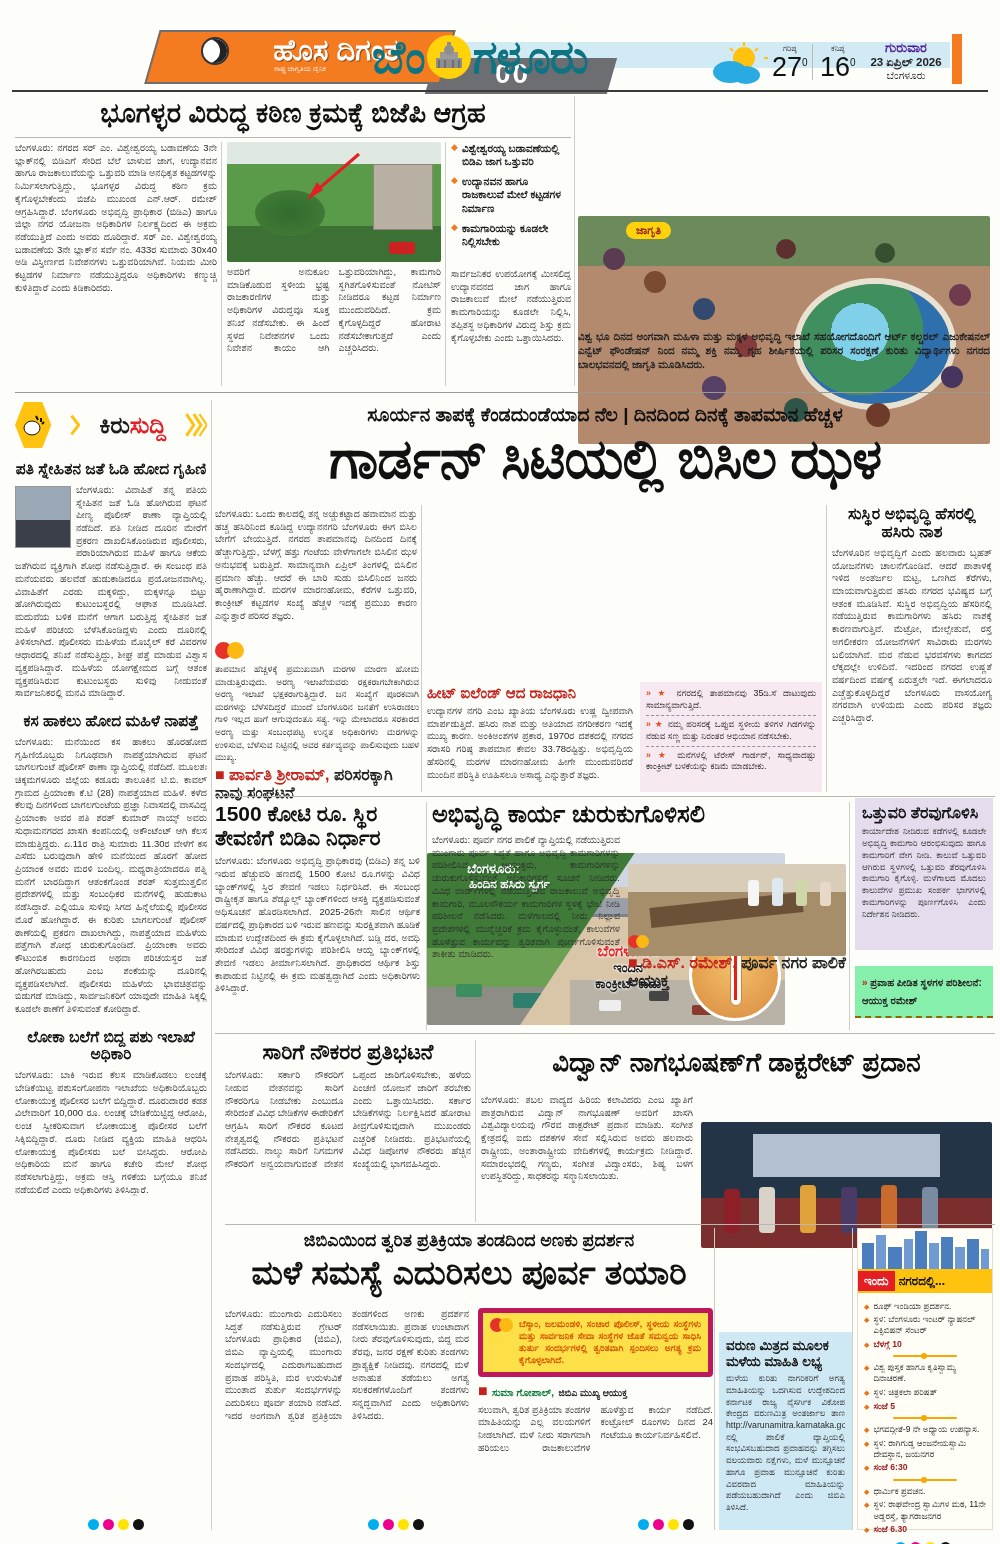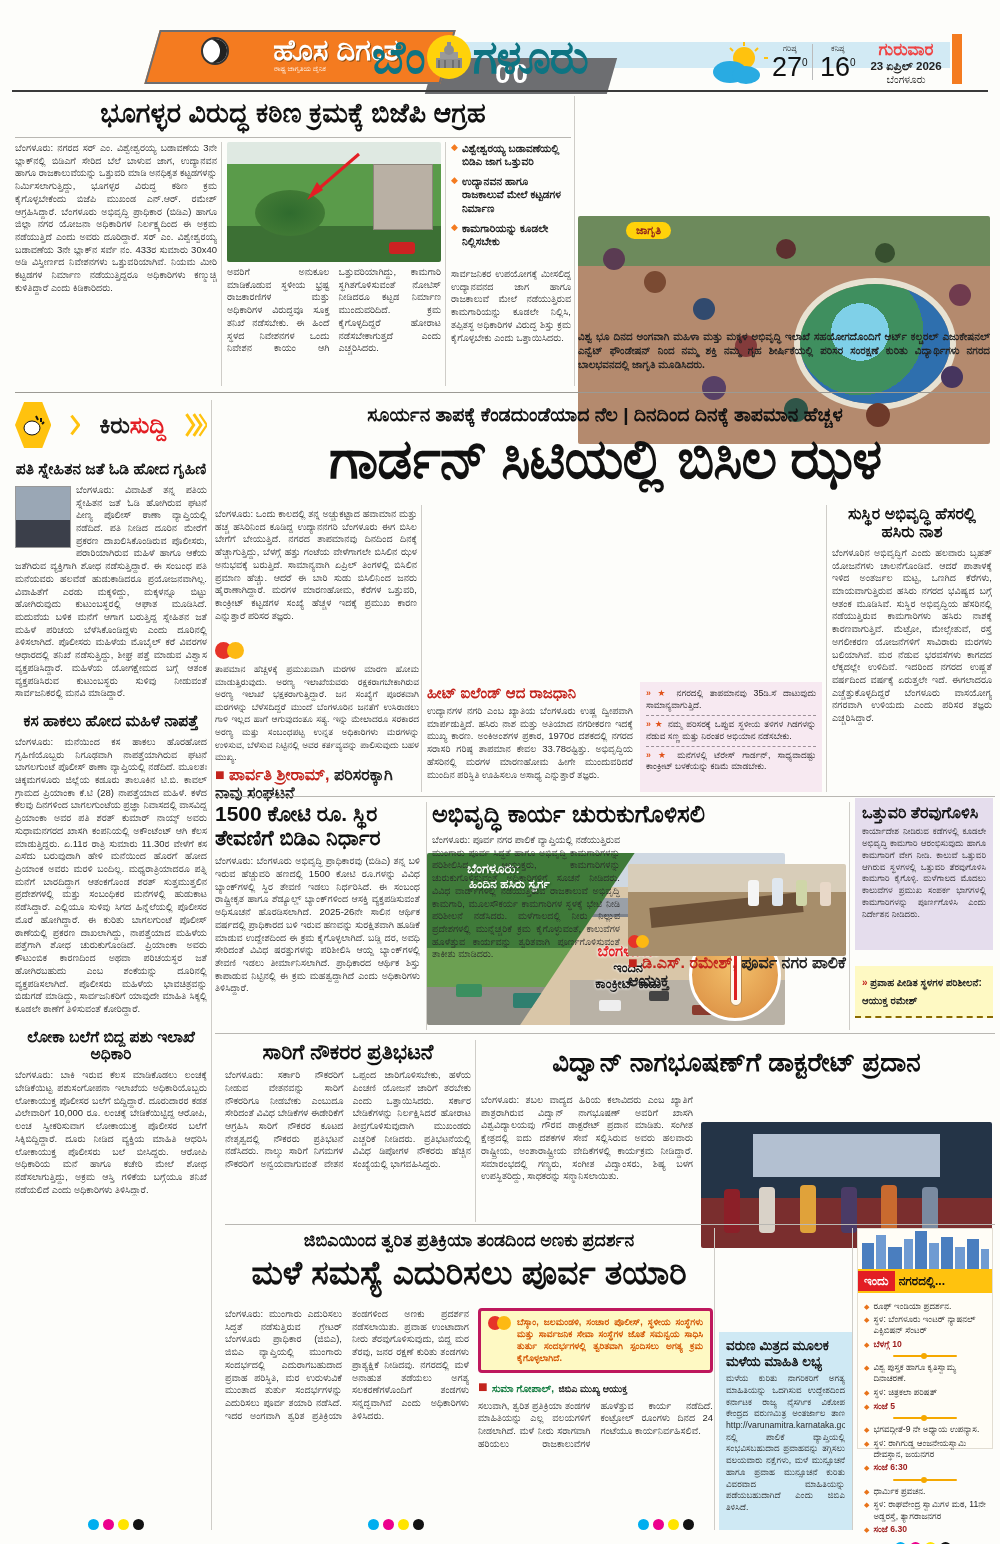--- a/index.html
+++ b/index.html
@@ -91,21 +91,21 @@
   <div class="ab" style="left:772px;top:44px;text-align:center;">
     <div class="wlab">ಗರಿಷ್ಠ</div>
     <div class="wtemp"><span>27</span><sup>0</sup></div>
   </div>
   <div class="ab" style="left:812px;top:44px;width:1px;height:36px;background:#bbb;"></div>
   <div class="ab" style="left:820px;top:44px;text-align:center;">
     <div class="wlab">ಕನಿಷ್ಠ</div>
     <div class="wtemp"><span>16</span><sup>0</sup></div>
   </div>
   <div class="ab ctr" style="left:862px;top:40px;width:88px;">
-    <div style="color:#ef4444;font-weight:bold;font-size:17px;">ಗುರುವಾರ</div>
+    <div style="color:#4c1d95;font-weight:bold;font-size:13px;">ಗುರುವಾರ</div>
     <div style="font-size:11.5px;font-weight:bold;color:#222;">23 ಏಪ್ರಿಲ್ 2026</div>
     <div style="font-size:10.5px;color:#222;">ಬೆಂಗಳೂರು</div>
   </div>
   <div class="ab" style="left:952px;top:34px;width:10px;height:50px;background:#f47b20;"></div>
   <div class="ab" style="left:12px;top:90px;width:976px;height:2px;background:#3a3a3a;"></div>
 
   <div class="ab hl ctr" style="left:15px;top:98px;width:556px;font-size:27px;">ಭೂಗಳ್ಳರ ವಿರುದ್ಧ ಕಠಿಣ ಕ್ರಮಕ್ಕೆ ಬಿಜೆಪಿ ಆಗ್ರಹ</div>
   <div class="hline" style="left:15px;top:137px;width:556px;"></div>
   <div class="ab bd" style="left:15px;top:142px;width:202px;height:244px;">ಬೆಂಗಳೂರು: ನಗರದ ಸರ್ ಎಂ. ವಿಶ್ವೇಶ್ವರಯ್ಯ ಬಡಾವಣೆಯ 3ನೇ ಬ್ಲಾಕ್‌ನಲ್ಲಿ ಬಿಡಿಎಗೆ ಸೇರಿದ ಬೆಲೆ ಬಾಳುವ ಜಾಗ, ಉದ್ಯಾನವನ ಹಾಗೂ ರಾಜಕಾಲುವೆಯನ್ನು ಒತ್ತುವರಿ ಮಾಡಿ ಅನಧಿಕೃತ ಕಟ್ಟಡಗಳನ್ನು ನಿರ್ಮಿಸಲಾಗುತ್ತಿದ್ದು, ಭೂಗಳ್ಳರ ವಿರುದ್ಧ ಕಠಿಣ ಕ್ರಮ ಕೈಗೊಳ್ಳಬೇಕೆಂದು ಬಿಜೆಪಿ ಮುಖಂಡ ಎನ್.ಆರ್. ರಮೇಶ್ ಆಗ್ರಹಿಸಿದ್ದಾರೆ. ಬೆಂಗಳೂರು ಅಭಿವೃದ್ಧಿ ಪ್ರಾಧಿಕಾರ (ಬಿಡಿಎ) ಹಾಗೂ ಜಿಲ್ಲಾ ನಗರ ಯೋಜನಾ ಅಧಿಕಾರಿಗಳ ನಿರ್ಲಕ್ಷ್ಯದಿಂದ ಈ ಅಕ್ರಮ ನಡೆಯುತ್ತಿದೆ ಎಂದು ಅವರು ದೂರಿದ್ದಾರೆ. ಸರ್ ಎಂ. ವಿಶ್ವೇಶ್ವರಯ್ಯ ಬಡಾವಣೆಯ 3ನೇ ಬ್ಲಾಕ್‌ನ ಸರ್ವೆ ನಂ. 433ರ ಸುಮಾರು 30x40 ಅಡಿ ವಿಸ್ತೀರ್ಣದ ನಿವೇಶನಗಳು ಒತ್ತುವರಿಯಾಗಿವೆ. ನಿಯಮ ಮೀರಿ ಕಟ್ಟಡಗಳ ನಿರ್ಮಾಣ ನಡೆಯುತ್ತಿದ್ದರೂ ಅಧಿಕಾರಿಗಳು ಕಣ್ಮುಚ್ಚಿ ಕುಳಿತಿದ್ದಾರೆ ಎಂದು ಕಿಡಿಕಾರಿದರು.</div>
   <div class="vline" style="left:221px;top:142px;height:244px;"></div>
@@ -261,21 +261,21 @@
     <div class="ab" style="left:196px;top:134px;width:218px;">
       <span><span class="qc red" style="width:13px;height:13px;"></span><span class="qc yel" style="width:13px;height:13px;"></span></span>
       <div style="margin-top:2px;"><span class="qsq">■ </span><span class="qname">ಡಿ.ಎಸ್. ರಮೇಶ್,</span> <span class="qrole">ಪೂರ್ವ ನಗರ ಪಾಲಿಕೆ ಆಯುಕ್ತ</span></div>
     </div>
   </div>
   <div class="vline" style="left:849px;top:802px;height:228px;"></div>
   <div class="ab" style="left:855px;top:798px;width:138px;background:#e5dded;padding:6px 7px;box-sizing:border-box;">
     <div class="hl" style="font-size:16px;margin-bottom:4px;">ಒತ್ತುವರಿ ತೆರವುಗೊಳಿಸಿ</div>
     <div class="bd-sm" style="height:118px;">ಕಾರ್ಯಾದೇಶ ನೀಡಿರುವ ಕಡೆಗಳಲ್ಲಿ ಕೂಡಲೇ ಅಭಿವೃದ್ಧಿ ಕಾಮಗಾರಿ ಆರಂಭಿಸುವುದು ಹಾಗೂ ಕಾಮಗಾರಿಗೆ ವೇಗ ನೀಡಿ. ಕಾಲುವೆ ಒತ್ತುವರಿ ಆಗಿರುವ ಸ್ಥಳಗಳಲ್ಲಿ ಒತ್ತುವರಿ ತೆರವುಗೊಳಿಸಿ ಕಾಮಗಾರಿ ಕೈಗೊಳ್ಳಿ. ಮಳೆಗಾಲದ ಮೊದಲು ಕಾಲುವೆಗಳ ಪ್ರಮುಖ ಸಂಪರ್ಕ ಭಾಗಗಳಲ್ಲಿ ಕಾಮಗಾರಿಗಳನ್ನು ಪೂರ್ಣಗೊಳಿಸಿ ಎಂದು ನಿರ್ದೇಶನ ನೀಡಿದರು.</div>
   </div>
-  <div class="ab" style="left:855px;top:966px;width:138px;background:#fef9c3;padding:6px 7px 8px;box-sizing:border-box;border-bottom:2px dashed #8a6a00;">
+  <div class="ab" style="left:855px;top:966px;width:138px;background:#86efac;padding:6px 7px 8px;box-sizing:border-box;border-bottom:2px dashed #8a6a00;">
     <span class="rednote"><span style="color:#c2231c;">» </span><span>ಪ್ರವಾಹ ಪೀಡಿತ ಸ್ಥಳಗಳ ಪರಿಶೀಲನೆ: ಆಯುಕ್ತ ರಮೇಶ್</span></span>
   </div>
   <div class="hline" style="left:215px;top:1033px;width:780px;"></div>
 
   <div class="ab" style="left:225px;top:1040px;width:246px;">
     <div class="hl ctr" style="font-size:21px;">ಸಾರಿಗೆ ನೌಕರರ ಪ್ರತಿಭಟನೆ</div>
     <div class="bd" style="margin-top:5px;height:148px;column-count:2;column-gap:9px;">ಬೆಂಗಳೂರು: ಸರ್ಕಾರಿ ನೌಕರರಿಗೆ ನೀಡುವ ವೇತನವನ್ನು ಸಾರಿಗೆ ನೌಕರರಿಗೂ ನೀಡಬೇಕು ಎಂಬುದೂ ಸೇರಿದಂತೆ ವಿವಿಧ ಬೇಡಿಕೆಗಳ ಈಡೇರಿಕೆಗೆ ಆಗ್ರಹಿಸಿ ಸಾರಿಗೆ ನೌಕರರ ಕೂಟದ ನೇತೃತ್ವದಲ್ಲಿ ನೌಕರರು ಪ್ರತಿಭಟನೆ ನಡೆಸಿದರು. ನಾಲ್ಕು ಸಾರಿಗೆ ನಿಗಮಗಳ ನೌಕರರಿಗೆ ಅನ್ವಯವಾಗುವಂತೆ ವೇತನ ಒಪ್ಪಂದ ಜಾರಿಗೊಳಿಸಬೇಕು, ಹಳೆಯ ಪಿಂಚಣಿ ಯೋಜನೆ ಜಾರಿಗೆ ತರಬೇಕು ಎಂದು ಒತ್ತಾಯಿಸಿದರು. ಸರ್ಕಾರ ಬೇಡಿಕೆಗಳನ್ನು ನಿರ್ಲಕ್ಷಿಸಿದರೆ ಹೋರಾಟ ತೀವ್ರಗೊಳಿಸುವುದಾಗಿ ಮುಖಂಡರು ಎಚ್ಚರಿಕೆ ನೀಡಿದರು. ಪ್ರತಿಭಟನೆಯಲ್ಲಿ ವಿವಿಧ ಡಿಪೋಗಳ ನೌಕರರು ಹೆಚ್ಚಿನ ಸಂಖ್ಯೆಯಲ್ಲಿ ಭಾಗವಹಿಸಿದ್ದರು.</div>
   </div>
   <div class="vline" style="left:475px;top:1040px;height:182px;"></div>
   <div class="ab" style="left:481px;top:1048px;width:511px;">
@@ -290,36 +290,36 @@
       <span style="position:absolute;left:62%;bottom:12%;width:16px;height:48px;background:#c96a2f;border-radius:4px;"></span>
       <span style="position:absolute;left:76%;bottom:12%;width:16px;height:46px;background:#7a8aa0;border-radius:4px;"></span>
     </div>
   </div>
   <div class="hline" style="left:225px;top:1224px;width:770px;"></div>
 
   <div class="ab hl ctr" style="left:225px;top:1230px;width:488px;font-size:17.5px;">ಜಿಬಿಎಯಿಂದ ತ್ವರಿತ ಪ್ರತಿಕ್ರಿಯಾ ತಂಡದಿಂದ ಅಣಕು ಪ್ರದರ್ಶನ</div>
   <div class="ab hl ctr" style="left:225px;top:1254px;width:488px;font-size:33px;">ಮಳೆ ಸಮಸ್ಯೆ ಎದುರಿಸಲು ಪೂರ್ವ ತಯಾರಿ</div>
   <div class="ab bd" style="left:225px;top:1308px;width:244px;height:222px;column-count:2;column-gap:10px;">ಬೆಂಗಳೂರು: ಮುಂಗಾರು ಎದುರಿಸಲು ಸಿದ್ಧತೆ ನಡೆಸುತ್ತಿರುವ ಗ್ರೇಟರ್ ಬೆಂಗಳೂರು ಪ್ರಾಧಿಕಾರ (ಜಿಬಿಎ), ಜಿಬಿಎ ವ್ಯಾಪ್ತಿಯಲ್ಲಿ ಮುಂಗಾರು ಸಂದರ್ಭದಲ್ಲಿ ಎದುರಾಗಬಹುದಾದ ಪ್ರವಾಹ ಪರಿಸ್ಥಿತಿ, ಮರ ಉರುಳುವಿಕೆ ಮುಂತಾದ ತುರ್ತು ಸಂದರ್ಭಗಳನ್ನು ಎದುರಿಸಲು ಪೂರ್ವ ತಯಾರಿ ನಡೆಸಿದೆ. ಇದರ ಅಂಗವಾಗಿ ತ್ವರಿತ ಪ್ರತಿಕ್ರಿಯಾ ತಂಡಗಳಿಂದ ಅಣಕು ಪ್ರದರ್ಶನ ನಡೆಸಲಾಯಿತು. ಪ್ರವಾಹ ಉಂಟಾದಾಗ ನೀರು ತೆರವುಗೊಳಿಸುವುದು, ಬಿದ್ದ ಮರ ತೆರವು, ಜನರ ರಕ್ಷಣೆ ಕುರಿತು ತಂಡಗಳು ಪ್ರಾತ್ಯಕ್ಷಿಕೆ ನೀಡಿದವು. ನಗರದಲ್ಲಿ ಮಳೆ ಅನಾಹುತ ತಡೆಯಲು ಅಗತ್ಯ ಸಲಕರಣೆಗಳೊಂದಿಗೆ ತಂಡಗಳು ಸನ್ನದ್ಧವಾಗಿವೆ ಎಂದು ಅಧಿಕಾರಿಗಳು ತಿಳಿಸಿದರು.</div>
   <div class="ab" style="left:478px;top:1308px;width:235px;height:222px;overflow:hidden;">
-    <div style="background:#fef9c3;border:3px solid #be185d;border-radius:4px;padding:5px 7px;display:flex;gap:6px;">
+    <div style="background:#fde047;border:5px solid #be185d;border-radius:4px;padding:5px 7px;display:flex;gap:6px;">
       <span style="flex:0 0 auto;"><span class="qc red" style="width:14px;height:14px;"></span><span class="qc yel" style="width:14px;height:14px;"></span></span>
       <span style="font-size:9px;font-weight:bold;color:#d35400;line-height:1.35;text-align:justify;">ಬೆಸ್ಕಾಂ, ಜಲಮಂಡಳಿ, ಸಂಚಾರ ಪೊಲೀಸ್, ಸ್ಥಳೀಯ ಸಂಸ್ಥೆಗಳು ಮತ್ತು ಸಾರ್ವಜನಿಕ ಸೇವಾ ಸಂಸ್ಥೆಗಳ ಜೊತೆ ಸಮನ್ವಯ ಸಾಧಿಸಿ ತುರ್ತು ಸಂದರ್ಭಗಳಲ್ಲಿ ತ್ವರಿತವಾಗಿ ಸ್ಪಂದಿಸಲು ಅಗತ್ಯ ಕ್ರಮ ಕೈಗೊಳ್ಳಲಾಗಿದೆ.</span>
     </div>
     <div style="margin:5px 0 4px;"><span class="qsq">■ </span><span style="color:#0f7a3d;font-weight:bold;font-size:10px;">ಸುಮಾ ಗೋಪಾಲ್,</span> <span style="font-weight:bold;font-size:9.5px;">ಜಿಬಿಎ ಮುಖ್ಯ ಆಯುಕ್ತ</span></div>
     <div class="bd" style="column-count:2;column-gap:10px;height:106px;">ಸಲುವಾಗಿ, ತ್ವರಿತ ಪ್ರತಿಕ್ರಿಯಾ ತಂಡಗಳ ಮಾಹಿತಿಯನ್ನು ಎಲ್ಲ ವಲಯಗಳಿಗೆ ನೀಡಲಾಗಿದೆ. ಮಳೆ ನೀರು ಸರಾಗವಾಗಿ ಹರಿಯಲು ರಾಜಕಾಲುವೆಗಳ ಹೂಳೆತ್ತುವ ಕಾರ್ಯ ನಡೆದಿದೆ. ಕಂಟ್ರೋಲ್ ರೂಂಗಳು ದಿನದ 24 ಗಂಟೆಯೂ ಕಾರ್ಯನಿರ್ವಹಿಸಲಿವೆ.</div>
   </div>
   <div class="vline" style="left:714px;top:1228px;height:302px;"></div>
 
   <div class="ab" style="left:719px;top:1332px;width:133px;height:198px;background:#cfe9f4;padding:6px 7px;box-sizing:border-box;">
     <div class="hl" style="font-size:13.5px;margin-bottom:4px;">ವರುಣ ಮಿತ್ರದ ಮೂಲಕ ಮಳೆಯ ಮಾಹಿತಿ ಲಭ್ಯ</div>
     <div class="bd-sm" style="height:140px;">ಮಳೆಯ ಕುರಿತು ನಾಗರಿಕರಿಗೆ ಅಗತ್ಯ ಮಾಹಿತಿಯನ್ನು ಒದಗಿಸುವ ಉದ್ದೇಶದಿಂದ ಕರ್ನಾಟಕ ರಾಜ್ಯ ನೈಸರ್ಗಿಕ ವಿಕೋಪ ಕೇಂದ್ರದ ವರುಣಮಿತ್ರ ಅಂತರ್ಜಾಲ ತಾಣ http://varunamitra.karnataka.gov.in ನಲ್ಲಿ ಪಾಲಿಕೆ ವ್ಯಾಪ್ತಿಯಲ್ಲಿ ಸಂಭವಿಸಬಹುದಾದ ಪ್ರವಾಹವನ್ನು ತಗ್ಗಿಸಲು ವಲಯವಾರು ನಕ್ಷೆಗಳು, ಮಳೆ ಮುನ್ಸೂಚನೆ ಹಾಗೂ ಪ್ರವಾಹ ಮುನ್ಸೂಚನೆ ಕುರಿತು ವಿವರವಾದ ಮಾಹಿತಿಯನ್ನು ಪಡೆಯಬಹುದಾಗಿದೆ ಎಂದು ಜಿಬಿಎ ತಿಳಿಸಿದೆ.</div>
   </div>
 
   <div class="vline" style="left:852px;top:1228px;height:302px;"></div>
-  <div class="ab" style="left:857px;top:1228px;width:136px;height:221px;border:1px solid #e2ddd2;box-sizing:border-box;background:#fffdf6;">
+  <div class="ab" style="left:857px;top:1228px;width:136px;height:302px;border:1px solid #e2ddd2;box-sizing:border-box;background:#fffdf6;">
     <svg width="134" height="40" viewBox="0 0 134 40" style="display:block;">
         <rect x="4" y="14" width="12" height="26" fill="#4a7ebf"></rect>
         <rect x="18" y="6" width="10" height="34" fill="#6f9bd2"></rect>
         <rect x="30" y="18" width="14" height="22" fill="#4a7ebf"></rect>
         <rect x="46" y="10" width="9" height="30" fill="#6f9bd2"></rect>
         <rect x="57" y="2" width="12" height="38" fill="#4a7ebf"></rect>
         <rect x="71" y="14" width="10" height="26" fill="#6f9bd2"></rect>
         <rect x="83" y="8" width="12" height="32" fill="#4a7ebf"></rect>
         <rect x="97" y="18" width="10" height="22" fill="#6f9bd2"></rect>
         <rect x="109" y="10" width="12" height="30" fill="#4a7ebf"></rect>

